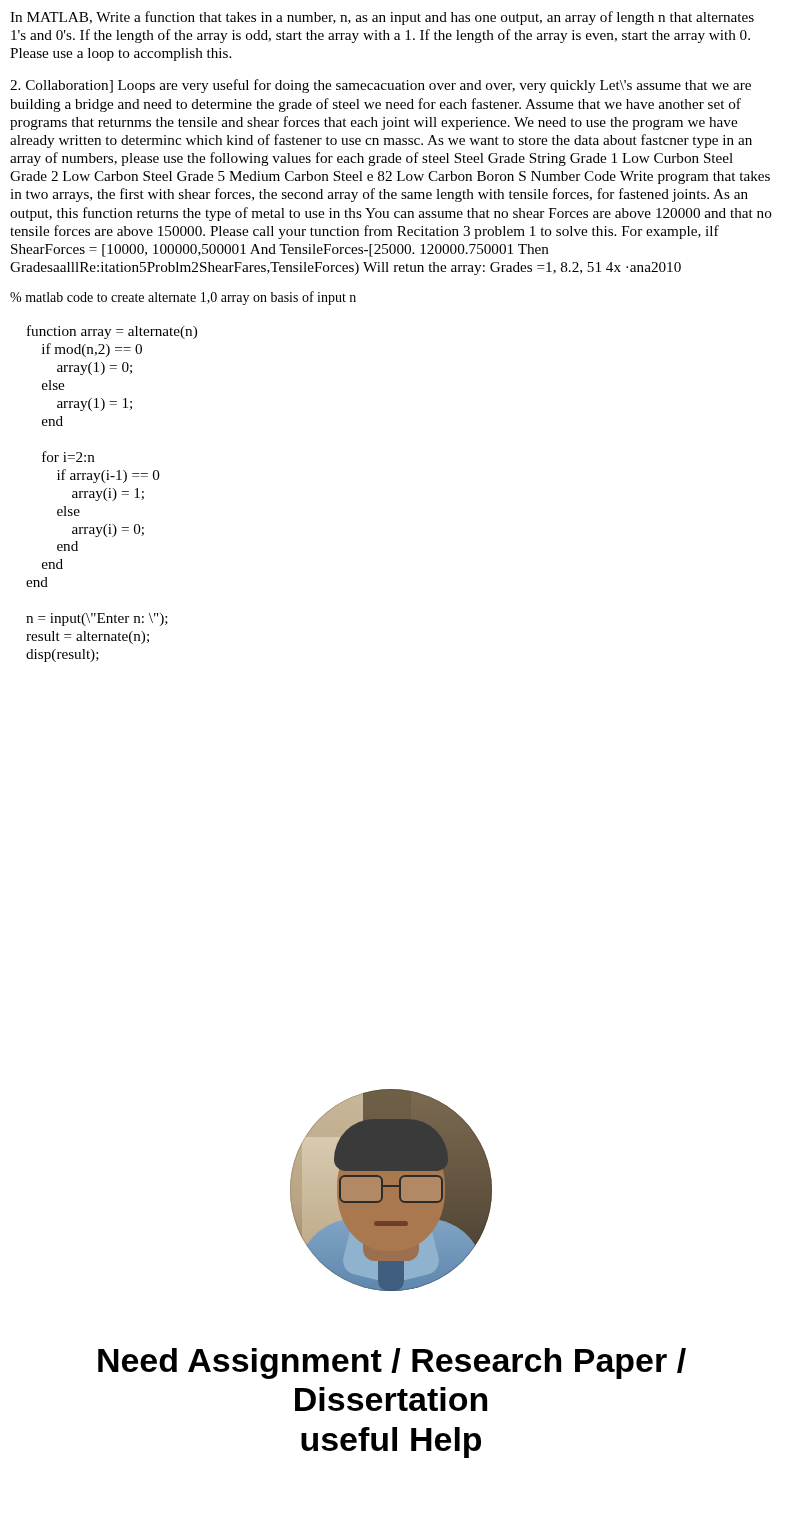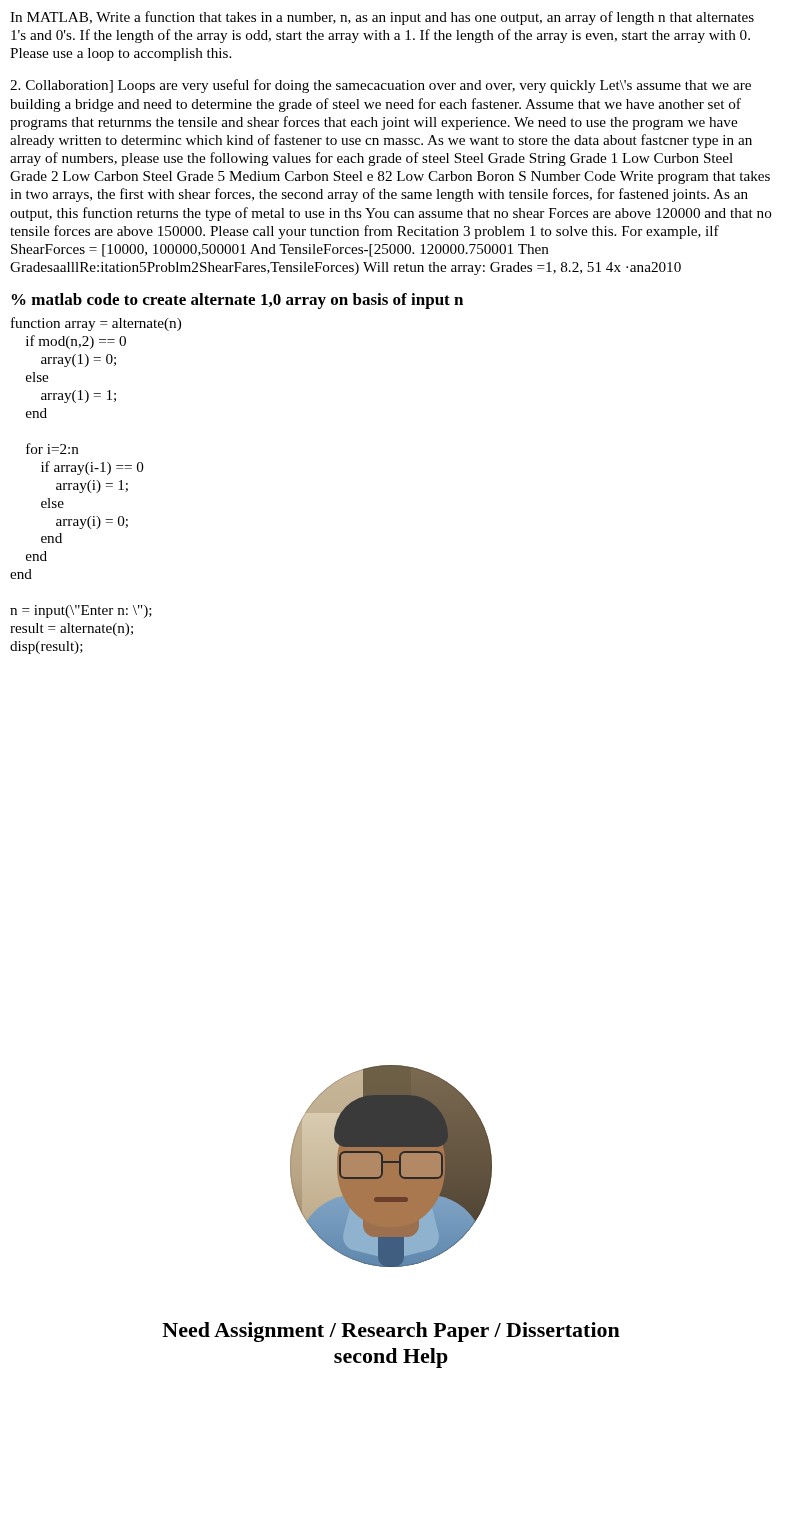--- a/index.html
+++ b/index.html
@@ -28,30 +28,30 @@
   }
   .question-block p {
     margin: 0 0 14px 0;
   }
   .solution-heading {
     font-size: 17.5px;
     font-weight: bold;
     margin: 14px 0 12px 0;
   }
   .code-title {
-    font-size: 17px;
-    font-weight: bold;
+    font-size: 14px;
+    font-weight: normal;
     margin: 0 0 4px 0;
   }
   .code-block {
     font-size: 15.2px;
     line-height: 1.18;
     white-space: pre-wrap;
     font-family: "Liberation Serif", "DejaVu Serif", serif;
-    margin: 0;
+    margin: 16px;
   }
   .spacer {
     height: 410px;
   }
   .avatar-wrap {
     display: flex;
     justify-content: center;
     align-items: center;
     margin-top: 0;
   }
@@ -194,23 +194,23 @@
     border-radius: 4px;
   }
   .avatar .ring {
     position: absolute;
     inset: 0;
     border-radius: 50%;
     box-shadow: inset 0 0 0 1px rgba(0,0,0,0.12);
   }
   .promo {
     text-align: center;
-    font-family: Liberation Serif, serif;
+    font-family: Liberation Sans, sans-serif;
     font-weight: bold;
-    font-size: 22px;
+    font-size: 34px;
     line-height: 1.16;
     margin-top: 50px;
     padding-bottom: 24px;
   }
   .promo .line2 {
     display: block;
   }
 </style>
 </head>
 <body>
@@ -265,16 +265,16 @@
         <div class="bridge"></div>
         <div class="lens r"></div>
       </div>
       <div class="mouth"></div>
       <div class="ring"></div>
     </div>
   </div>
 
   <div class="promo">
     <span>Need Assignment / Research Paper / Dissertation</span>
-    <span class="line2">second Help</span>
+    <span class="line2">useful Help</span>
   </div>
 
 </div>
 
 </body></html>

